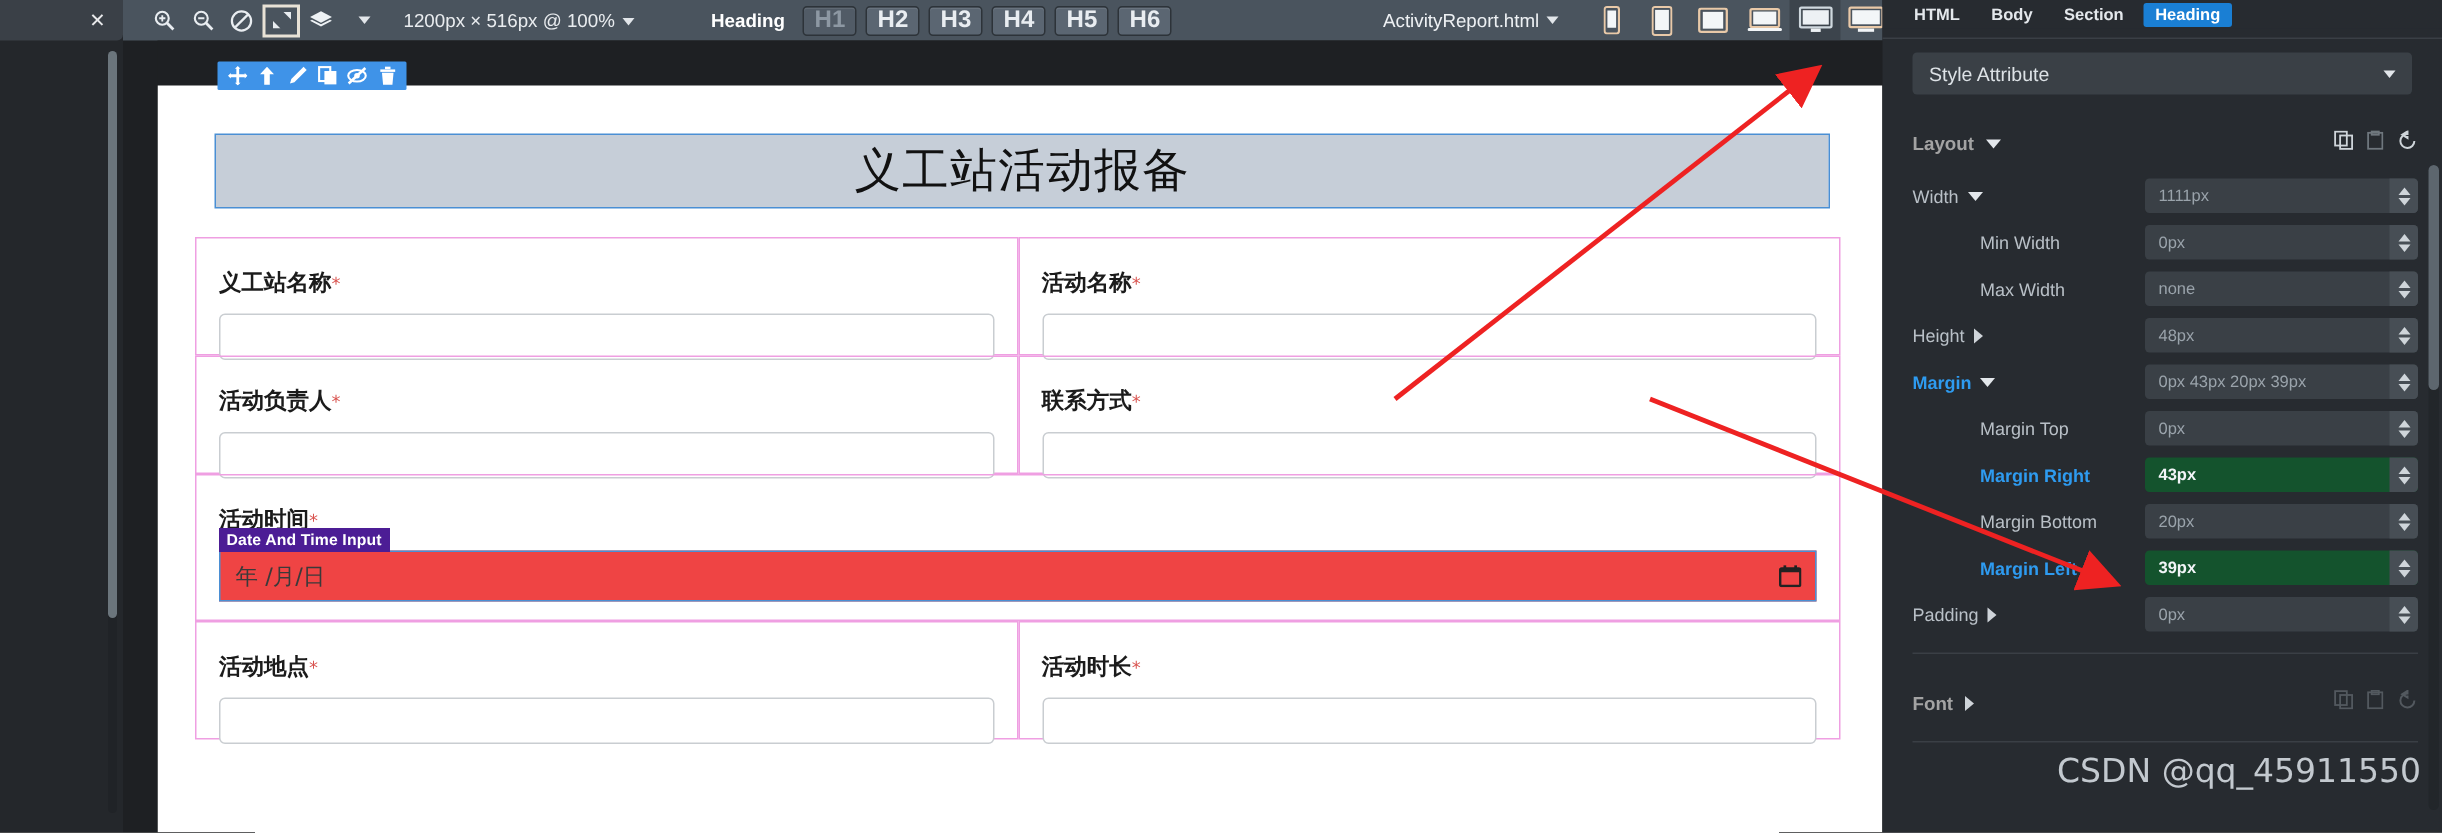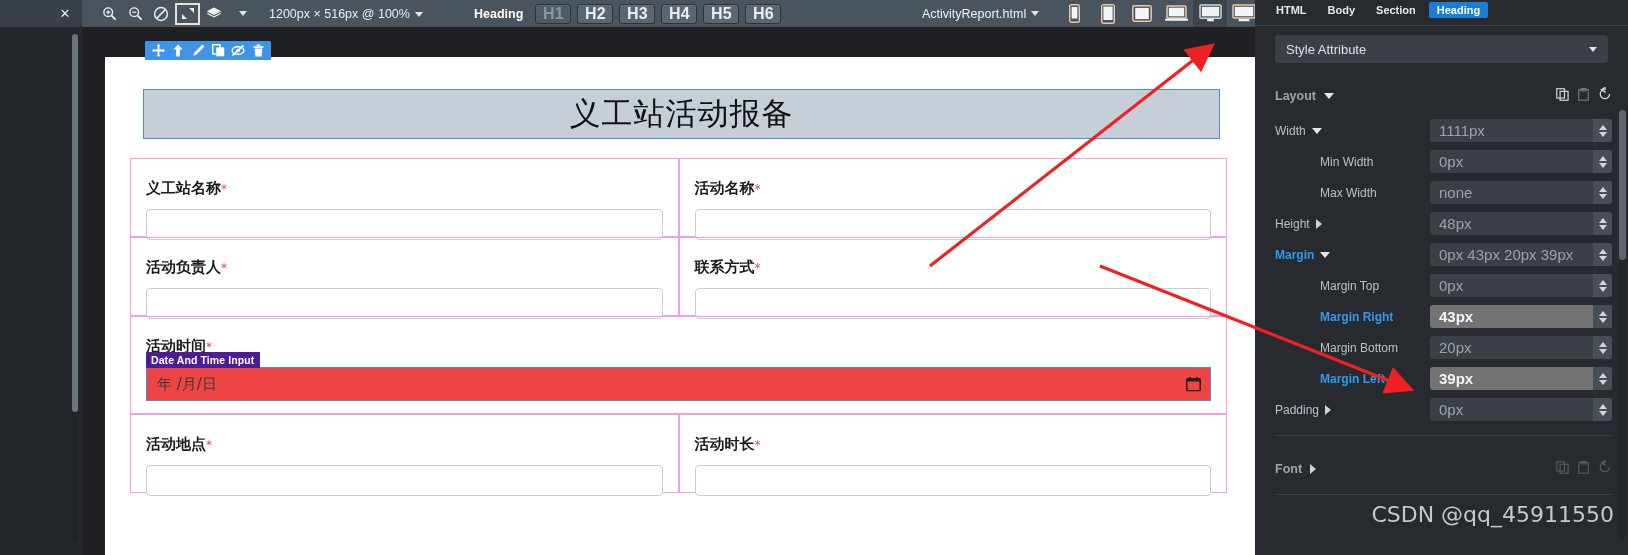--- a/index.html
+++ b/index.html
@@ -305,26 +305,26 @@
   .rp-field {
     flex: 1;
     height: 23px;
     background: #3a4046;
     border-radius: 3px;
     display: flex; align-items: center;
     position: relative;
   }
   .rp-field .val {
     padding-left: 9px;
-    font-size: 15px;
+    font-size: 11px;
     color: #9aa3ab;
     white-space: nowrap;
   }
   .rp-field.modified .val { color: #f2f5f8; font-weight: bold; }
-  .rp-field.modified { background: #737373; }
+  .rp-field.modified { background: #14532d; }
   .spin {
     position: absolute; right: 0; top: 0;
     width: 19px; height: 23px;
     background: #474e55;
     border-radius: 0 3px 3px 0;
     display: flex; flex-direction: column;
     align-items: center; justify-content: center; gap: 2px;
     cursor: pointer;
   }
   .sp-up {

